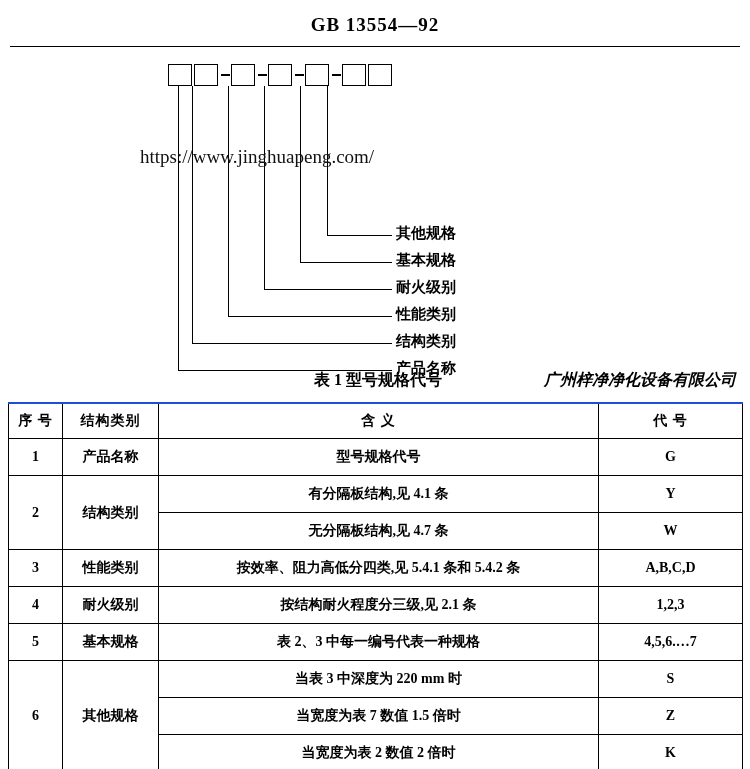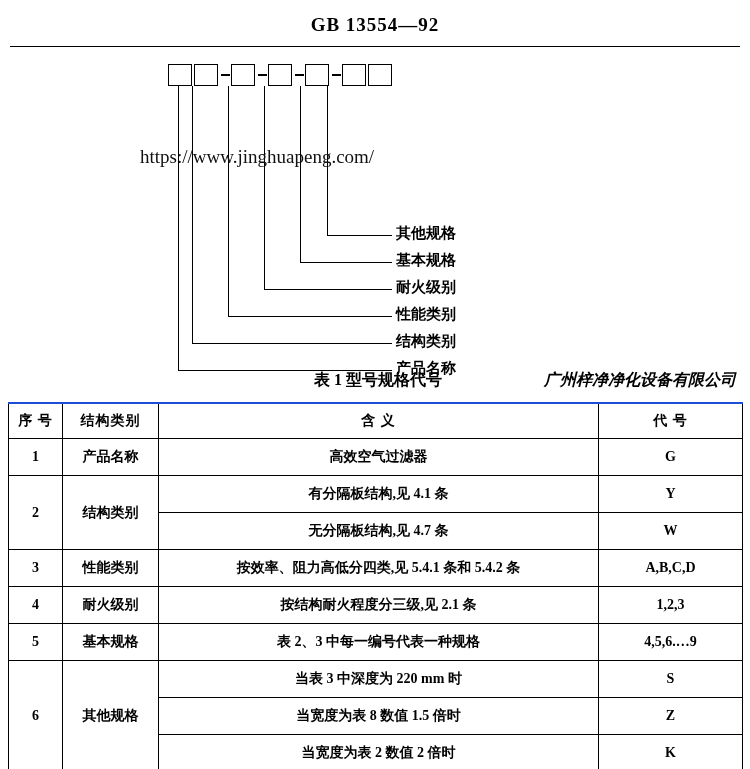--- a/index.html
+++ b/index.html
@@ -230,21 +230,21 @@
       <tr class="head">
         <td>序 号</td>
         <td>结构类别</td>
         <td>含        义</td>
         <td>代   号</td>
       </tr>
 
       <tr>
         <td>1</td>
         <td>产品名称</td>
-        <td class="meanc">高效空气过滤器</td>
+        <td class="meanc">型号规格代号</td>
         <td>G</td>
       </tr>
 
       <tr>
         <td rowspan="2">2</td>
         <td rowspan="2">结构类别</td>
         <td class="mean">有分隔板结构,见 4.1 条</td>
         <td>Y</td>
       </tr>
       <tr>
@@ -263,31 +263,31 @@
         <td>4</td>
         <td>耐火级别</td>
         <td class="mean">按结构耐火程度分三级,见 2.1 条</td>
         <td>1,2,3</td>
       </tr>
 
       <tr>
         <td>5</td>
         <td>基本规格</td>
         <td class="mean">表 2、3 中每一编号代表一种规格</td>
-        <td>4,5,6.…9</td>
+        <td>4,5,6.…7</td>
       </tr>
 
       <tr>
         <td rowspan="3">6</td>
         <td rowspan="3">其他规格</td>
         <td class="mean">当表 3 中深度为 220 mm 时</td>
         <td>S</td>
       </tr>
       <tr>
-        <td class="mean">当宽度为表 8 数值 1.5 倍时</td>
+        <td class="mean">当宽度为表 7 数值 1.5 倍时</td>
         <td>Z</td>
       </tr>
       <tr class="lastrow">
         <td class="mean">当宽度为表 2 数值 2 倍时</td>
         <td>K</td>
       </tr>
     </tbody>
   </table>
 </div>
 

